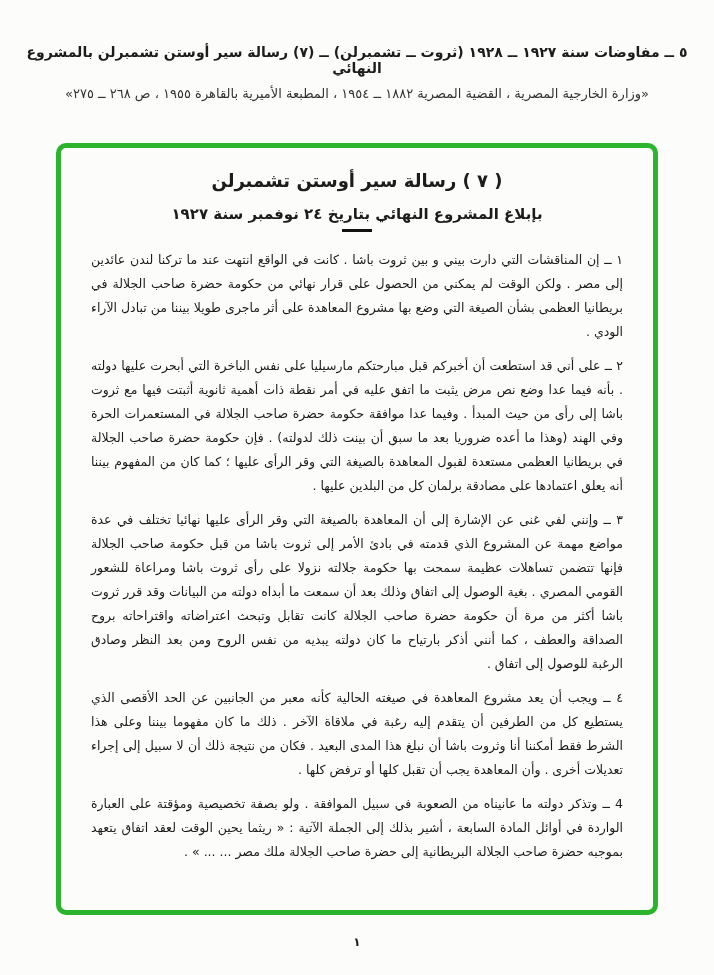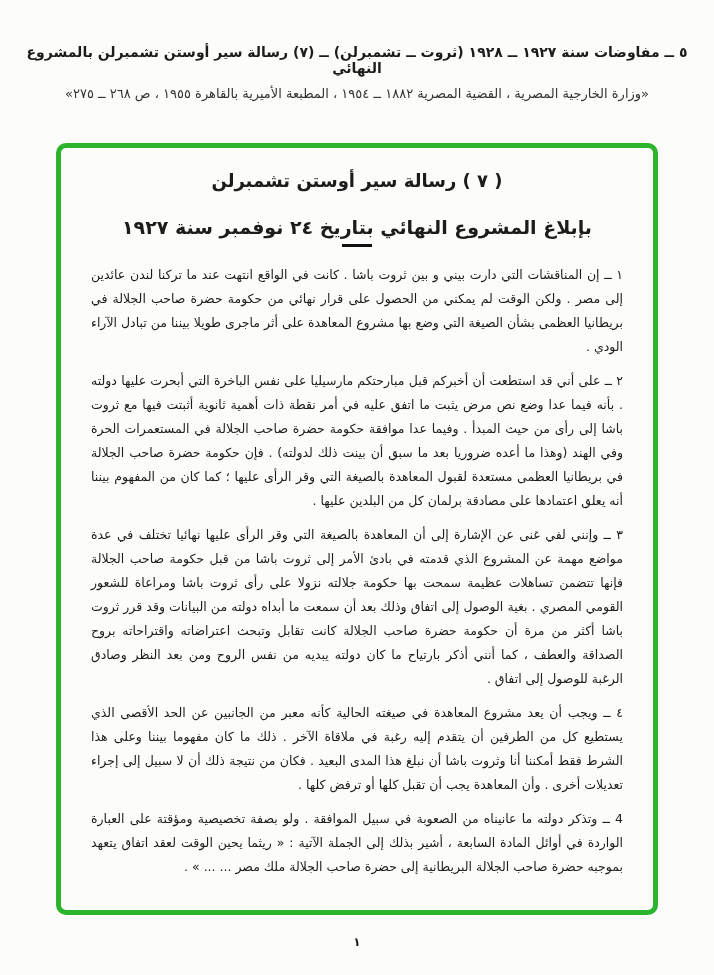--- a/index.html
+++ b/index.html
@@ -53,25 +53,25 @@
     border-radius:10px;
     background:var(--paper);
     padding:20px 30px 10px 30px;
     overflow:hidden;
   }
   .letter-title{
     text-align:center;
     font-size:18px;
     font-weight:bold;
     margin-top:2px;
-    margin-bottom:25px;
+    margin-bottom:14px;
   }
   .letter-subtitle{
     text-align:center;
-    font-size:19px;
+    font-size:15px;
     font-weight:bold;
     margin-bottom:6px;
   }
   .underline-mark{
     width:30px;
     height:3px;
     background:#111;
     margin:0 auto 16px auto;
   }
   .salutation{

